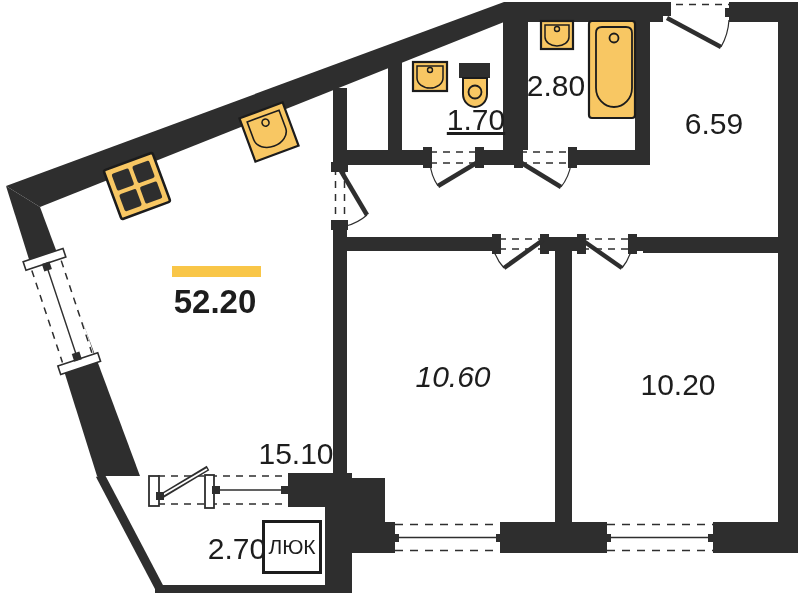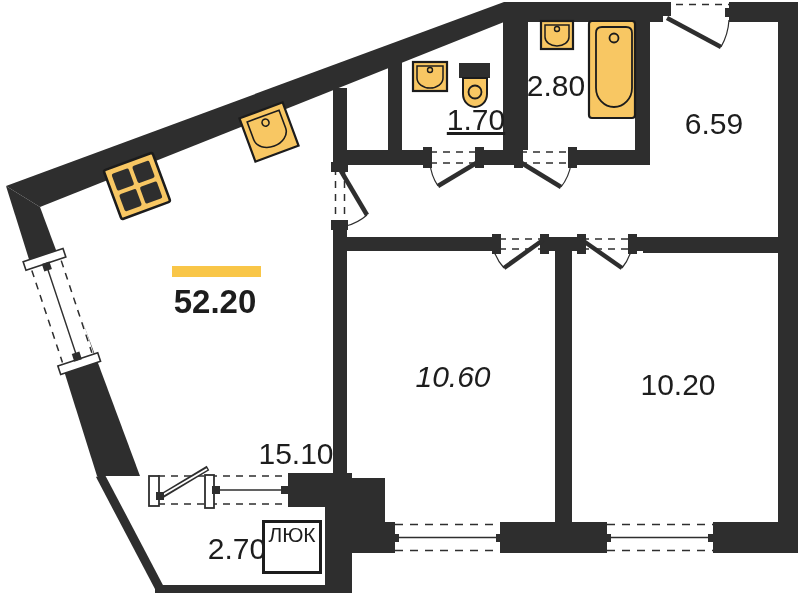--- a/index.html
+++ b/index.html
@@ -4,21 +4,21 @@
 <style>
   html,body{margin:0;padding:0;background:#ffffff;}
   #plan{position:relative;width:801px;height:600px;background:#ffffff;overflow:hidden;
         font-family:"Liberation Sans", sans-serif;}
   #plan svg{position:absolute;left:0;top:0;}
   .lbl{position:absolute;transform:translate(-50%,-50%);color:#1d1d1d;font-size:30px;
        white-space:nowrap;line-height:1;}
   .lbl-total{font-size:33px;font-weight:bold;}
   .accent-bar{position:absolute;left:172px;top:266px;width:89px;height:11px;background:#F9C648;}
   .hatch-box{position:absolute;left:262px;top:520px;width:54px;height:48px;background:#ffffff;
-             border:3px solid #1d1d1d;display:flex;justify-content:center;
+             border:3px solid #1d1d1d;display:flex;align-items:center;justify-content:center;
              font-size:21px;color:#1d1d1d;}
 </style>
 </head>
 <body>
 
 <div id="plan">
 
 <svg width="801" height="600" viewBox="0 0 801 600">
   <g fill="#2e2e2e" stroke="none">
 

